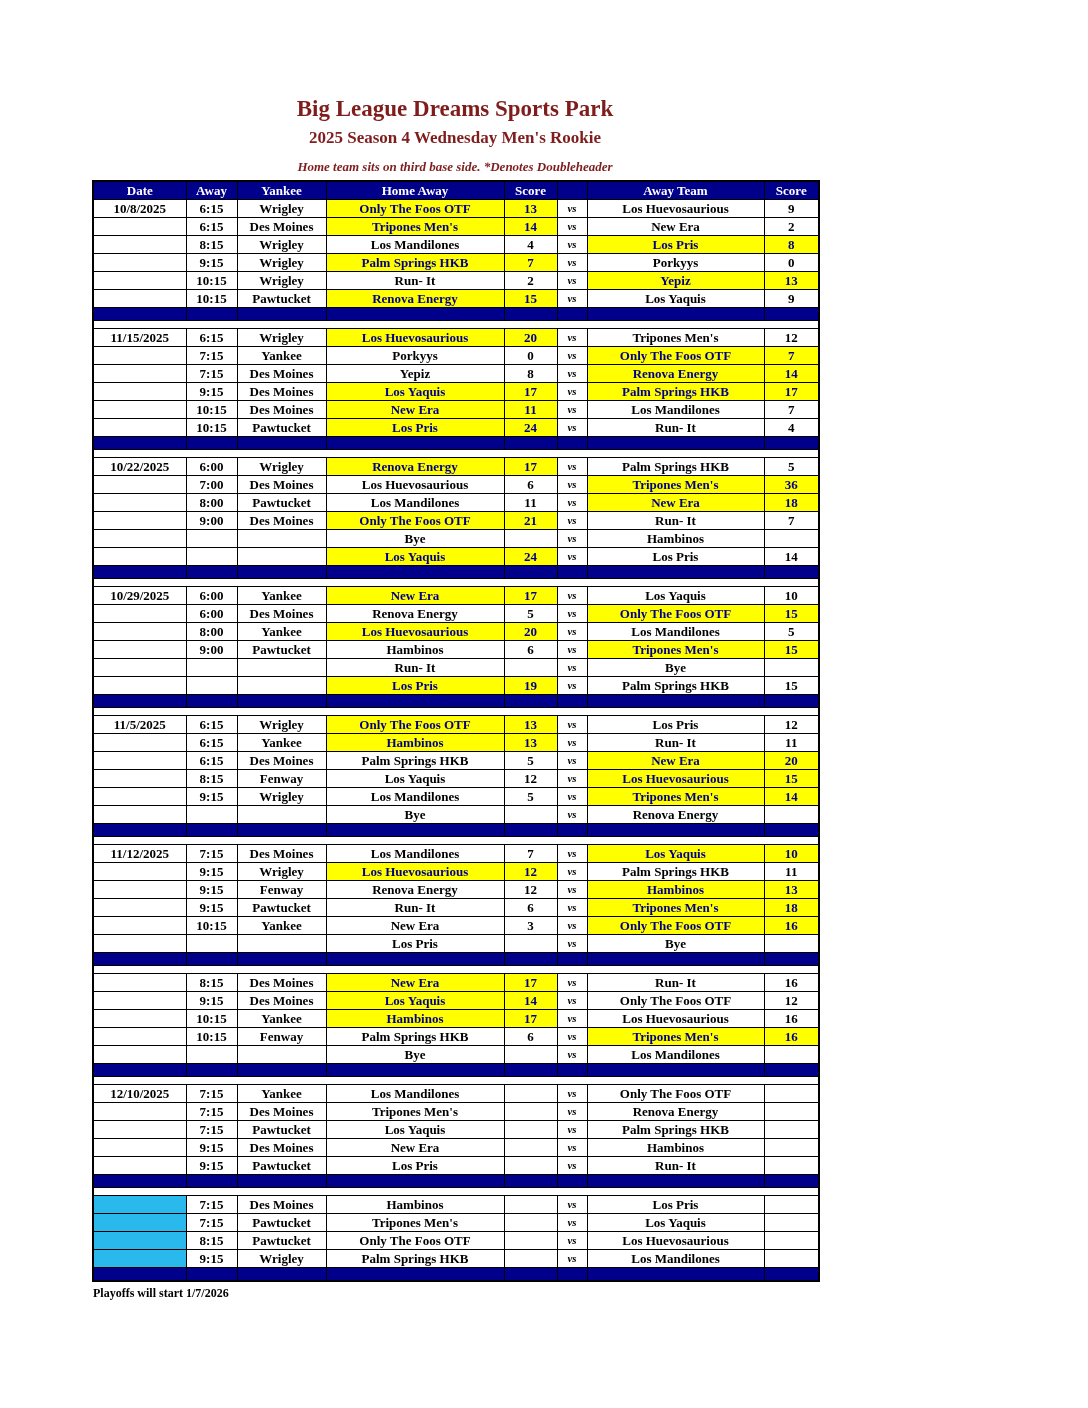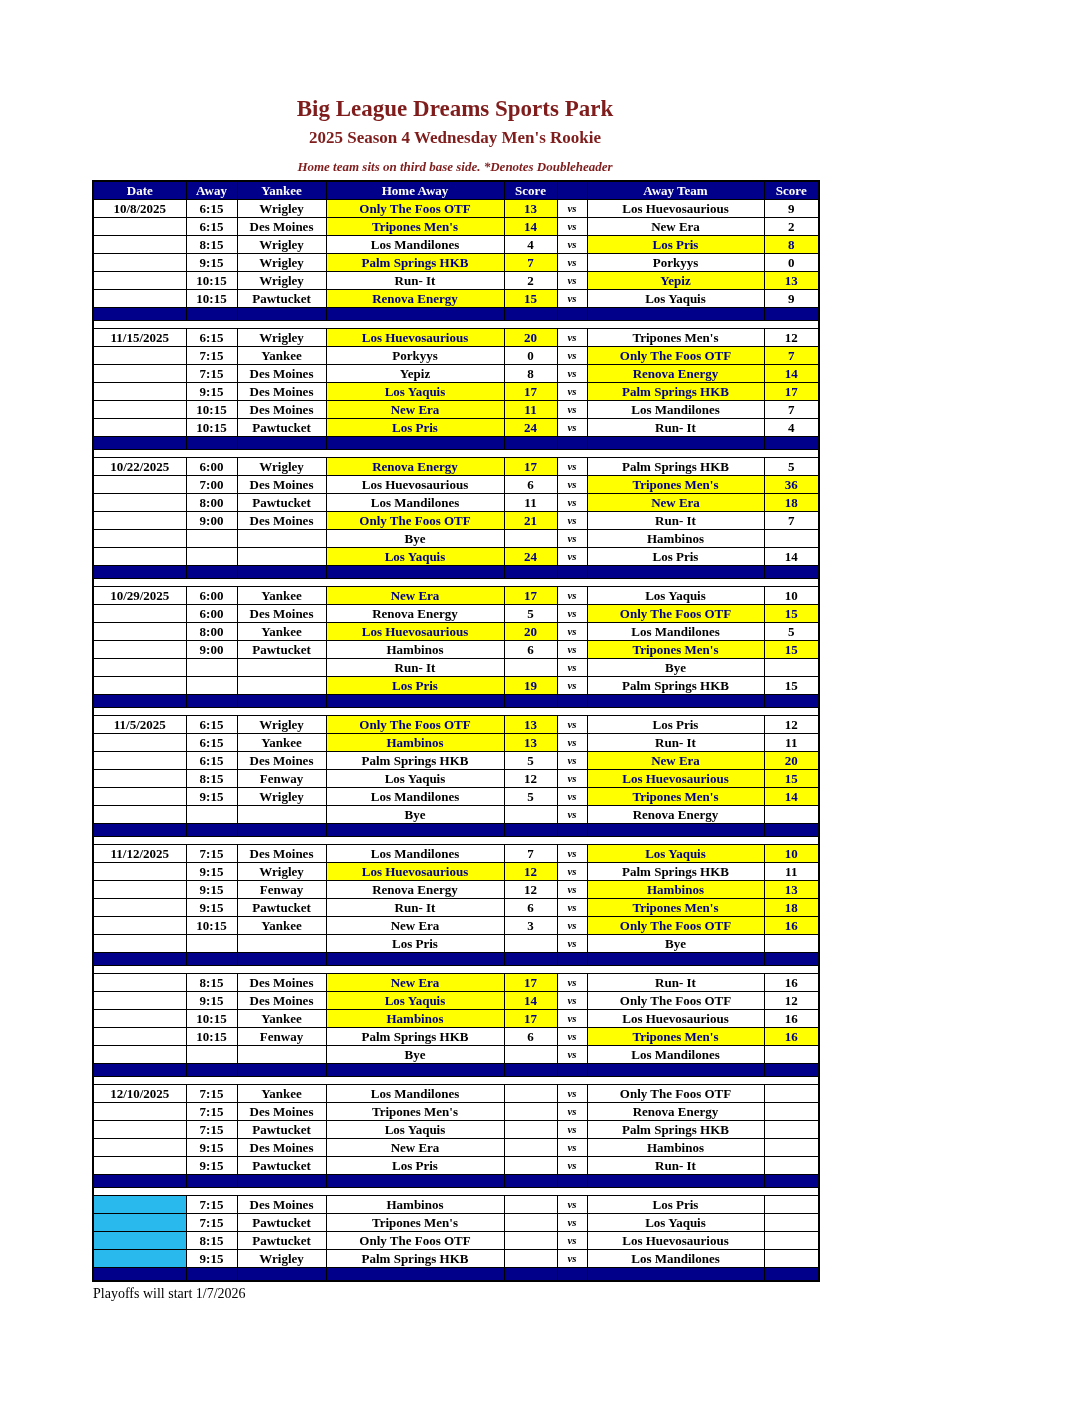--- a/index.html
+++ b/index.html
@@ -22,21 +22,21 @@
   td{
     font-size:13px;font-weight:bold;color:#000;height:17px;
     border:1px solid #000;text-align:center;padding:0 2px;
     overflow:hidden;white-space:nowrap;line-height:17px;background:#fff;
   }
   td.hl{background:var(--yellow,#FFFF00);color:var(--highlight_text,#00008B);}
   td.vs{font-style:italic;font-size:11px;}
   td.cyan{background:var(--cyan,#29B9EC);}
   tr.sep td{background:var(--navy,#00008B);height:12px;line-height:12px;}
   tr.gap td{border-left:0;border-right:0;height:7px;line-height:7px;background:#fff;}
-  .footer{font-size:14px;font-weight:normal;color:#000;margin:4px 0 6px 1px;}
+  .footer{font-size:12px;font-weight:bold;color:#000;margin:4px 0 6px 1px;}
 </style>
 </head>
 <body>
 
 <div class="sheet">
   <div class="titles">
     <div class="title">Big League Dreams Sports Park</div>
     <div class="subtitle">2025 Season 4 Wednesday Men's Rookie</div>
     <div class="note">Home team sits on third base side.  *Denotes Doubleheader</div>
   </div>

